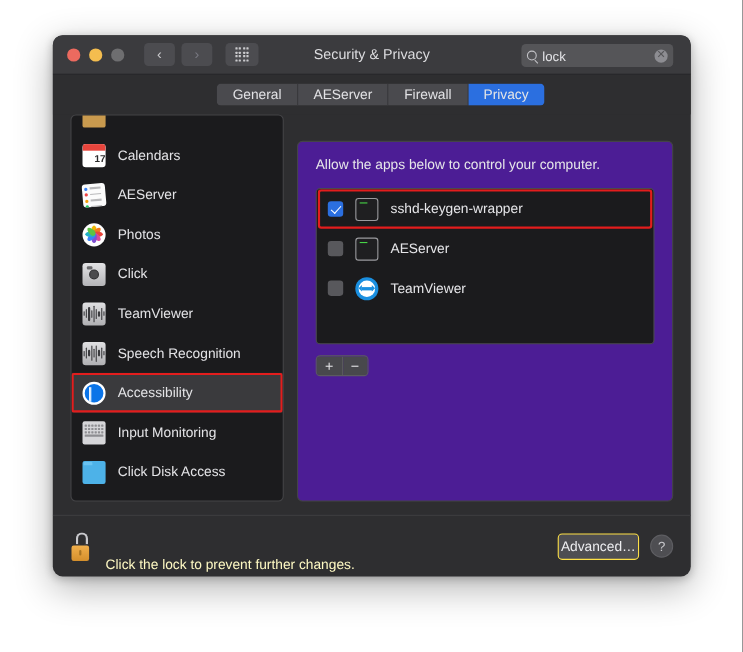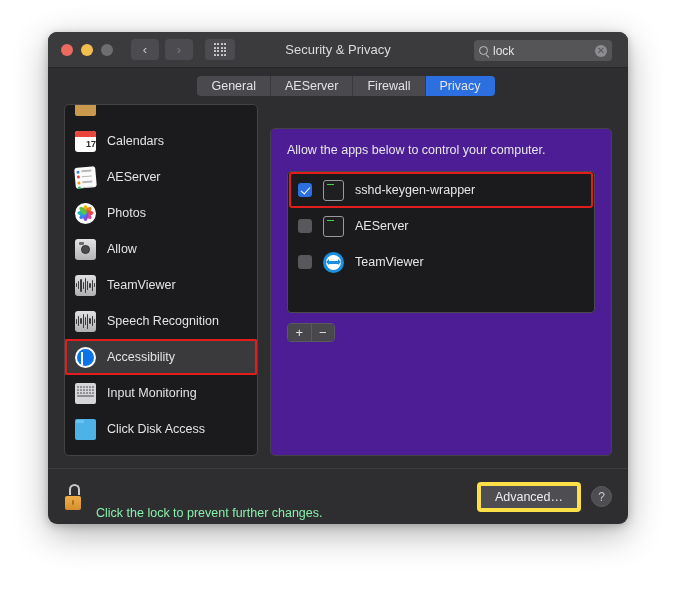--- a/index.html
+++ b/index.html
@@ -385,28 +385,28 @@
     background: linear-gradient(#f0ae4a,#d48f2c);
     border-radius: 2px;
   }
   #lock-icon .lockbody::after {
     content: "";
     position: absolute; left: 50%; top: 4px;
     width: 2px; height: 5px; margin-left: -1px;
     background: rgba(120,80,15,0.55);
     border-radius: 1px;
   }
-  #footer-text { font-size: 12.5px; color: #86efac; flex: 1; margin-top: 32px; }
+  #footer-text { font-size: 12.5px; color: #fef9c3; flex: 1; margin-top: 32px; }
   #advanced-btn {
     background: #4e4e52;
     color: #ededf0;
     font-size: 12.5px;
-    padding: 4px 14px;
+    padding: 4px 2px;
     border-radius: 4px;
-    border: 4px solid #fde047;
+    border: 1px solid #fde047;
   }
   #help-btn {
     width: 21px; height: 21px;
     border-radius: 50%;
     background: #4e4e52;
     border: 1px solid #5d5d61;
     color: #c8c8cc;
     font-size: 12px;
     display: flex; align-items: center; justify-content: center;
     line-height: 1;
@@ -521,21 +521,21 @@
             <i class="pin" style="background:#5cc244;transform:rotate(315deg)"></i>
           </span>
           <span>Photos</span>
         </div>
 
         <div class="side-item">
           <span class="side-icon ic-camera">
             <i class="bump"></i>
               <i class="lens"></i>
           </span>
-          <span>Allow</span>
+          <span>Click</span>
         </div>
 
         <div class="side-item">
           <span class="side-icon ic-wave">
             <span class="bars">
               <i style="height:4px"></i>
                 <i style="height:8px"></i>
                 <i style="height:13px"></i>
               <i style="height:7px"></i>
                 <i style="height:15px"></i>

